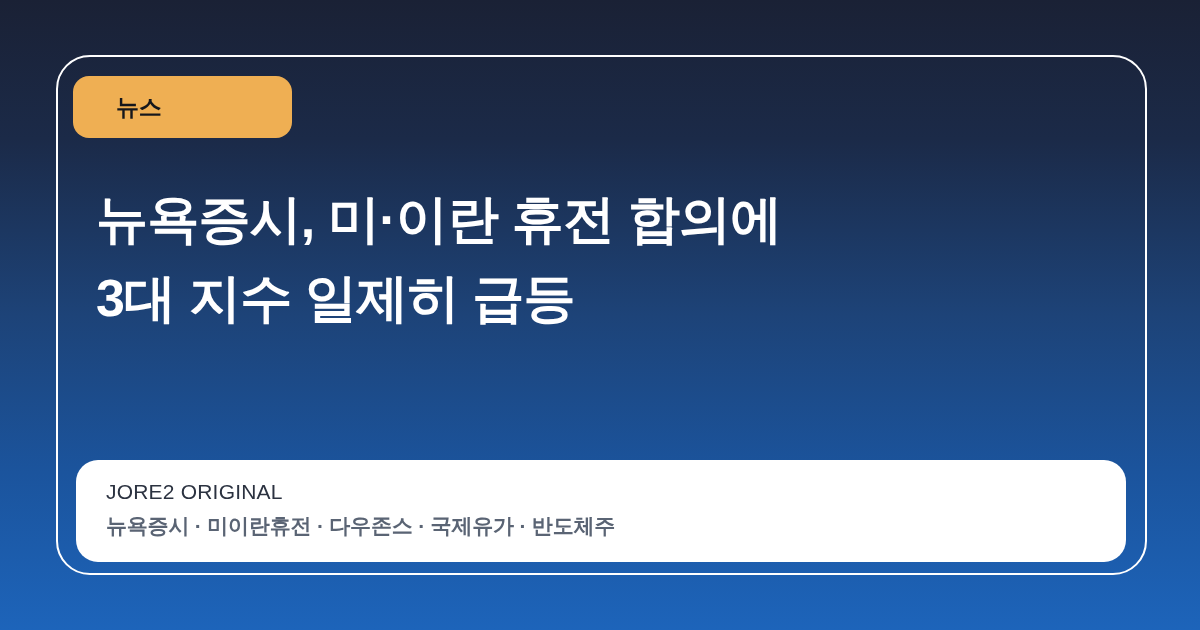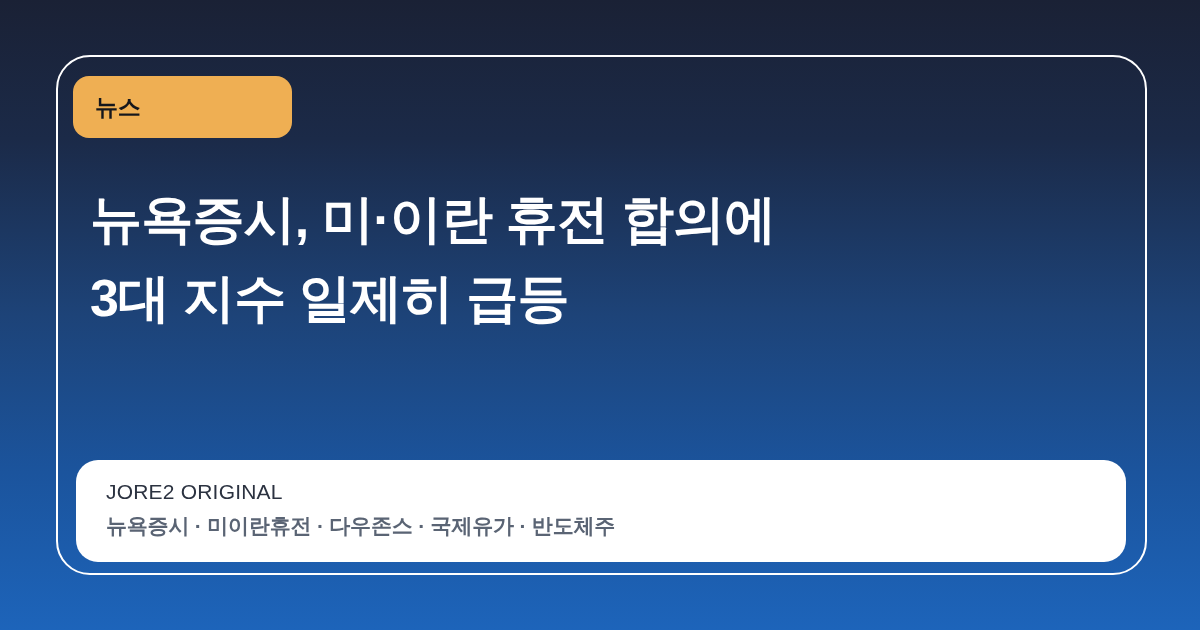--- a/index.html
+++ b/index.html
@@ -53,34 +53,34 @@
     position: absolute;
     left: 17px;
     top: 21px;
     min-width: 219px;
     height: 62px;
     background: #efaf53;
     border-radius: 16px;
     box-sizing: border-box;
     display: flex;
     align-items: center;
-    padding-left: 22px;
+    padding-left: 43px;
   }
   .badge-label {
     font-size: 23px;
     font-weight: bold;
     color: #15171c;
     letter-spacing: -0.2px;
     line-height: 1;
   }
 
   
   .headline {
     position: absolute;
-    left: 34px;
+    left: 40px;
     top: 125px;
     width: 1000px;
     color: #ffffff;
     font-size: 52px;
     font-weight: bold;
     line-height: 1.52;
     letter-spacing: -0.8px;
     white-space: pre-line;
   }
 

